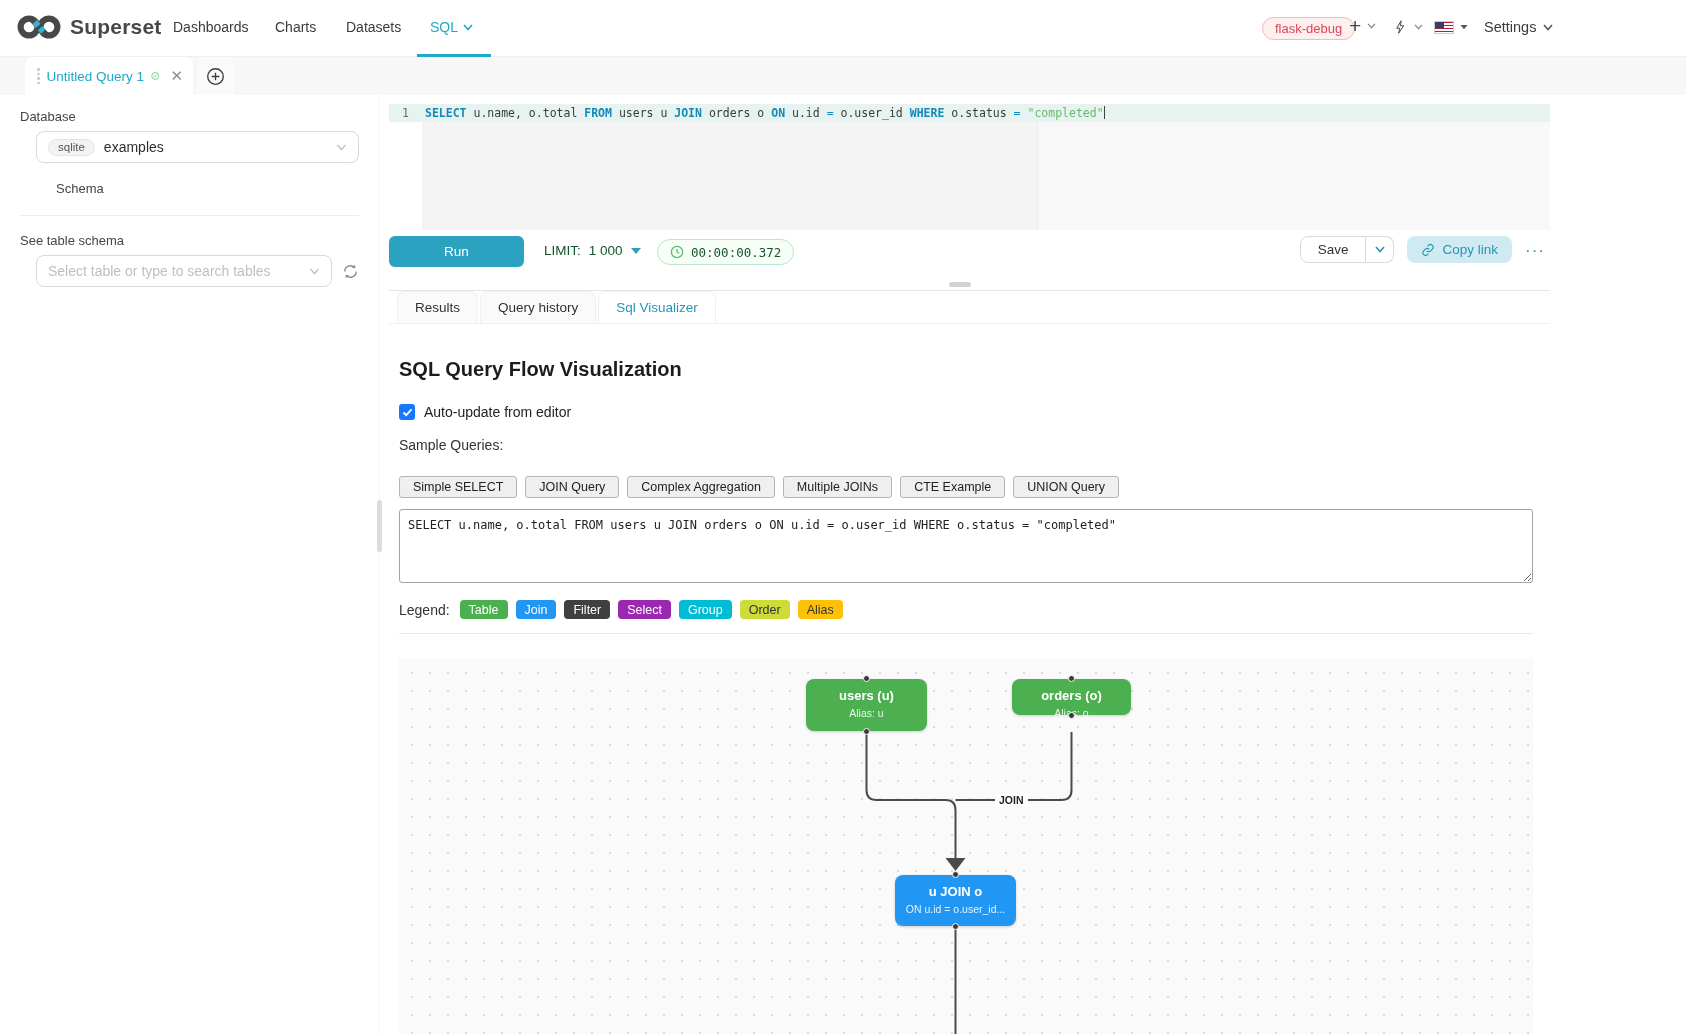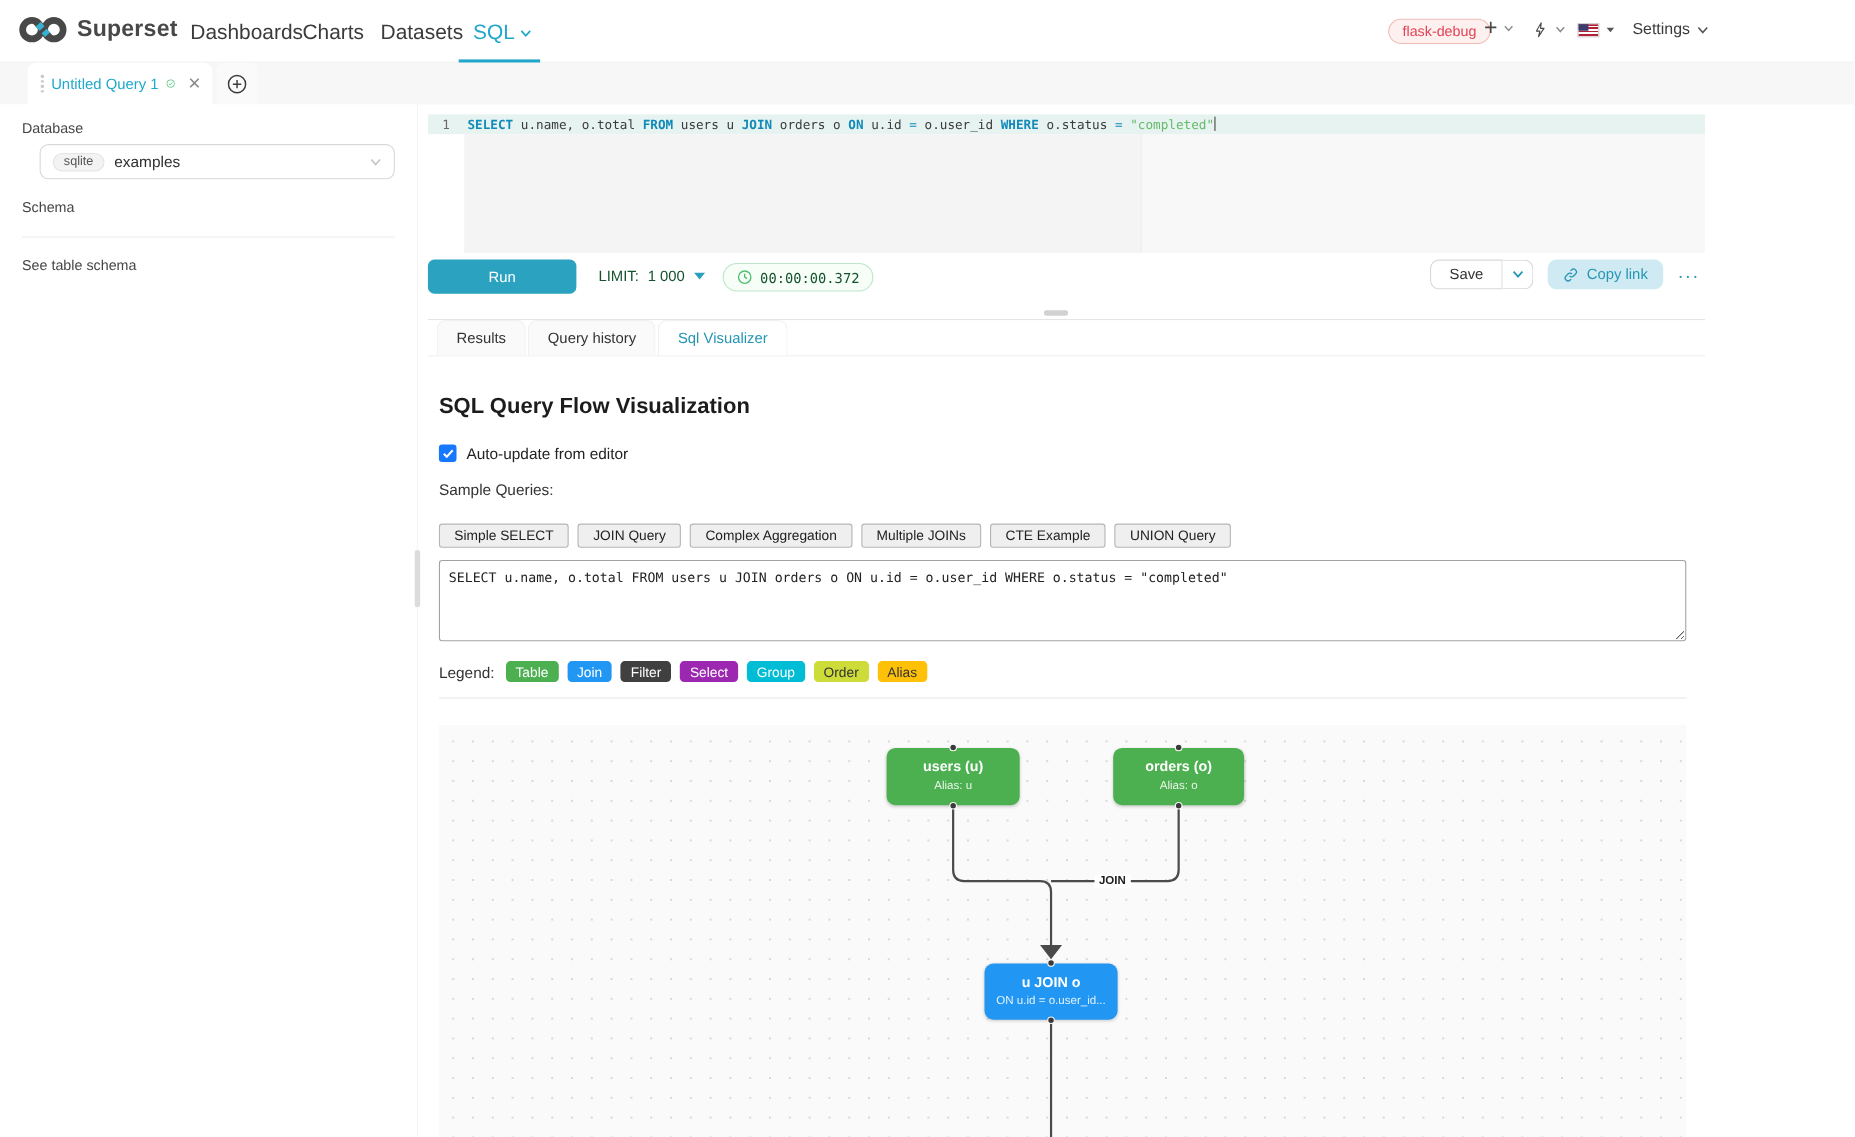--- a/index.html
+++ b/index.html
@@ -3,21 +3,21 @@
 <meta charset="utf-8">
 <style>
   * { margin:0; padding:0; box-sizing:border-box; }
   body { background:#fff; font-family:"Liberation Sans", sans-serif; }
   #app { position:relative; width:1686px; height:1034px; background:#fff; overflow:hidden; }
 
   
   .navbar { position:absolute; top:0; left:0; width:100%; height:57px; background:#fff; border-bottom:1px solid #f0f0f0; }
   .brand { position:absolute; left:16px; top:12px; display:flex; align-items:center; gap:8px; }
   .brand-name { font-size:21px; font-weight:bold; color:#484848; letter-spacing:.2px; }
-  .nav-item { position:absolute; top:19px; font-size:19px; color:#3b3b3b; cursor:pointer; }
+  .nav-item { position:absolute; top:19px; font-size:14px; color:#3b3b3b; cursor:pointer; }
   .nav-item.active { color:#20a7c9; display:flex; align-items:center; gap:5px; }
   .sql-underline { position:absolute; left:417px; top:54px; width:74px; height:3px; background:#20a7c9; }
   .env-badge { position:absolute; left:1262px; top:17px; height:23px; padding:0 12px; display:flex; align-items:center;
     border:1px solid #f0bcb6; background:#fdf0ef; color:#e04355; font-size:13px; border-radius:12px; }
   .nav-ico { position:absolute; top:16px; display:flex; align-items:center; gap:6px; color:#484848; cursor:pointer; }
   .settings { position:absolute; left:1484px; top:19px; font-size:14.5px; color:#3b3b3b; display:flex; align-items:center; gap:7px; cursor:pointer; }
   .flag { position:relative; width:20px; height:13px; background:repeating-linear-gradient(#b22234 0 1.5px,#fff 1.5px 3px); border:1px solid #ccc; }
   .flag i { position:absolute; left:0; top:0; width:9px; height:6px; background:#3c3b6e; }
   .plus-glyph { font-size:21px; font-weight:300; line-height:20px; }
 
@@ -35,21 +35,21 @@
   
   .sidebar { position:absolute; top:95px; left:0; width:380px; bottom:0; background:#fff; border-right:1px solid #f5f5f5; padding:14px 20px 0 20px; }
   .fld-label { font-size:13px; color:#454545; margin-bottom:7px; }
   .sel-row { display:flex; align-items:center; gap:10px;padding-left:16px; }
   .sel { flex:1; height:32px; border:1px solid #d9d9d9; border-radius:8px; background:#fff; display:flex; align-items:center; padding:0 11px; gap:9px; cursor:pointer; }
   .sel .chev { margin-left:auto; }
   .engine-pill { background:#f3f3f3; border:1px solid #e4e4e4; border-radius:10px; font-size:11.5px; color:#555; padding:1.5px 9px; }
   .sel-val { font-size:14px; color:#2f2f2f; }
   .sel-ph { font-size:14px; color:#bfbfbf; }
   .side-div { border-top:1px solid #ededed; margin:19px 0 17px 0; }
-  .mt18 { margin-top:18px; }
+  .mt18 { margin-top:18px;margin-left:36px; }
   .resizer-pill { position:absolute; left:377px; top:500px; width:5px; height:52px; border-radius:3px; background:#dcdcdc; cursor:col-resize; }
 
   
   .editor { position:absolute; left:389px; top:100px; width:1161px; height:130px; background:#fff; font-family:"DejaVu Sans Mono", monospace; }
   .code-row { position:absolute; left:0; top:4px; right:0; height:18px; background:#e7f3f1; display:flex; align-items:center; }
   .gutter-num { width:33px; text-align:center; font-size:11.5px; color:#6b6b6b; }
   .code-text { font-size:11.5px; color:#3b3b3b; white-space:pre; margin-left:3px; }
   .tok-kw { color:#118ab8; font-weight:bold; }
   .tok-op { color:#118ab8; }
   .tok-str { color:#66bb6a; }
@@ -205,20 +205,34 @@
             <path d="M1 1 L5 5.5 L9 1" fill="none" stroke="#c4c4c4" stroke-width="1.5"></path>
           </svg>
       </div>
     </div>
 
     <div class="fld-label mt18">Schema</div>
 
     <div class="side-div"></div>
 
     <div class="fld-label">See table schema</div>
+    <div class="sel-row">
+      <div class="sel">
+        <span class="sel-ph">Select table or type to search tables</span>
+        <svg class="chev" width="11" height="7" viewBox="0 0 10 7">
+            <path d="M1 1 L5 5.5 L9 1" fill="none" stroke="#c4c4c4" stroke-width="1.5"></path>
+          </svg>
+      </div>
+      <svg width="17" height="17" viewBox="0 0 24 24">
+        <path d="M4 12a8 8 0 0 1 13.7-5.7" fill="none" stroke="#8c8c8c" stroke-width="2"></path>
+        <path d="M18.5 2.5 L18.9 7.5 L14 6.7 z" fill="#8c8c8c"></path>
+        <path d="M20 12a8 8 0 0 1-13.7 5.7" fill="none" stroke="#8c8c8c" stroke-width="2"></path>
+        <path d="M5.5 21.5 L5.1 16.5 L10 17.3 z" fill="#8c8c8c"></path>
+      </svg>
+    </div>
   </aside>
   <div class="resizer-pill"></div>
 
   <section class="editor">
     <div class="code-row">
       <span class="gutter-num">1</span>
       <span class="code-text" id="code-line"><span class="tok-kw">SELECT</span><span class="tok-pl"> u.name, o.total </span><span class="tok-kw">FROM</span><span class="tok-pl"> users u </span><span class="tok-kw">JOIN</span><span class="tok-pl"> orders o </span><span class="tok-kw">ON</span><span class="tok-pl"> u.id </span><span class="tok-op">=</span><span class="tok-pl"> o.user_id </span><span class="tok-kw">WHERE</span><span class="tok-pl"> o.status </span><span class="tok-op">=</span><span class="tok-pl"> </span><span class="tok-str">"completed"</span><span class="cursor"></span></span>
     </div>
     <div class="editor-body">
       <div class="editor-body-right"></div>
@@ -318,21 +332,21 @@
       </svg>
       <span class="edge-label">JOIN</span>
 
       <div class="flow-node" style="left:407px;top:21px;width:121px;height:52px;background:#4CAF50">
         <span class="handle top"></span>
         <div class="node-title">users (u)</div>
         <div class="node-sub">Alias: u</div>
         <span class="handle bot"></span>
       </div>
 
-      <div class="flow-node" style="left:613px;top:21px;width:119px;height:52px;background:#4CAF50">
+      <div class="flow-node" style="left:613px;top:21px;width:119px;height:36px;background:#4CAF50">
         <span class="handle top"></span>
         <div class="node-title">orders (o)</div>
         <div class="node-sub">Alias: o</div>
         <span class="handle bot"></span>
       </div>
 
       <div class="flow-node" style="left:496px;top:217px;width:121px;height:51px;background:#2196F3">
         <span class="handle top"></span>
         <div class="node-title">u JOIN o</div>
         <div class="node-sub">ON u.id = o.user_id...</div>

